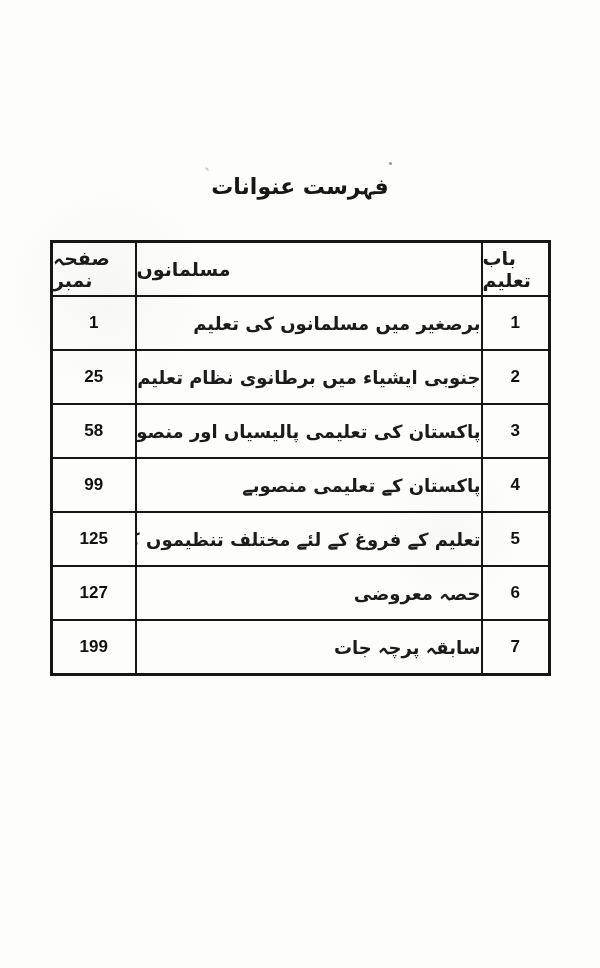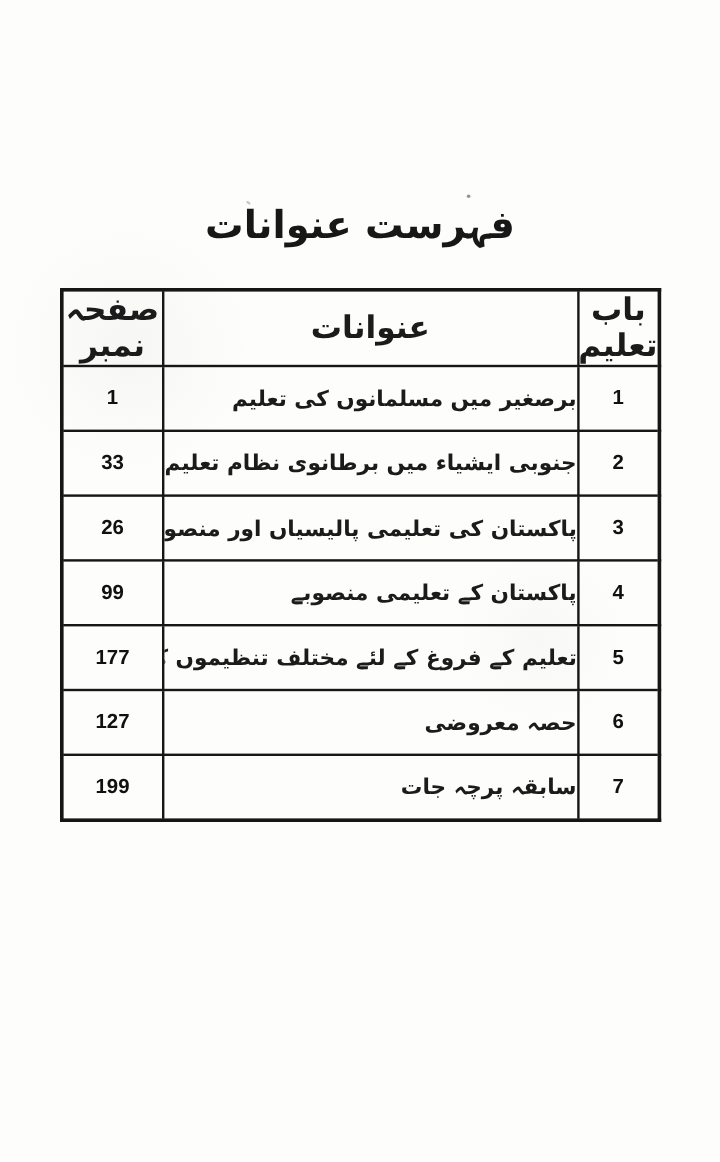--- a/index.html
+++ b/index.html
@@ -21,21 +21,21 @@
   }
   .doc-title {
     position: absolute;
     top: 163px;
     left: 0;
     width: 100%;
     height: 48px;
     line-height: 48px;
     text-align: center;
     direction: rtl;
-    font-size: 32px;
+    font-size: 22px;
     font-weight: 700;
     letter-spacing: 0;
     color: #171717;
   }
   .scan-speck-a, .scan-speck-b {
     position: absolute;
     background: rgba(60,60,60,0.55);
     border-radius: 50%;
   }
   .scan-speck-a { width: 3px; height: 3px; top: 162px; left: 389px; }
@@ -57,23 +57,23 @@
     vertical-align: middle;
     overflow: hidden;
   }
   table.toc { border: 3px solid #161616; }
 
   col.col-chapter { width: 68px; }
   col.col-title   { width: 346px; }
   col.col-page    { width: 84px; }
 
   .hdr {
-    font-size: 26px;
+    font-size: 19px;
     font-weight: 700;
-    text-align: center;
+    text-align: left;
     direction: rtl;
   }
   .cell-title {
     font-size: 18px;
     font-weight: 700;
     text-align: right;
     direction: rtl;
     padding: 0 6px 0 4px;
     white-space: nowrap;
     margin-top: 40px;
@@ -98,52 +98,52 @@
 
   <table class="toc">
     <colgroup>
       <col class="col-chapter">
       <col class="col-title">
       <col class="col-page">
     </colgroup>
     <tbody>
       <tr>
         <th class="hdr">باب تعلیم</th>
-        <th class="hdr">عنوانات</th>
+        <th class="hdr">مسلمانوں</th>
         <th class="hdr">صفحہ نمبر</th>
       </tr>
 
       <tr>
         <td class="cell-num">1</td>
         <td class="cell-title">برصغیر میں مسلمانوں کی تعلیم</td>
         <td class="cell-num">1</td>
       </tr>
 
       <tr>
         <td class="cell-num">2</td>
         <td class="cell-title">جنوبی ایشیاء میں برطانوی نظام تعلیم</td>
-        <td class="cell-num">33</td>
+        <td class="cell-num">25</td>
       </tr>
 
       <tr>
         <td class="cell-num">3</td>
         <td class="cell-title">پاکستان کی تعلیمی پالیسیاں اور منصوبے</td>
-        <td class="cell-num">26</td>
+        <td class="cell-num">58</td>
       </tr>
 
       <tr>
         <td class="cell-num">4</td>
         <td class="cell-title">پاکستان کے تعلیمی منصوبے</td>
         <td class="cell-num">99</td>
       </tr>
 
       <tr>
         <td class="cell-num">5</td>
         <td class="cell-title">تعلیم کے فروغ کے لئے مختلف تنظیموں کا کردار</td>
-        <td class="cell-num">177</td>
+        <td class="cell-num">125</td>
       </tr>
 
       <tr>
         <td class="cell-num">6</td>
         <td class="cell-title">حصہ معروضی</td>
         <td class="cell-num">127</td>
       </tr>
 
       <tr>
         <td class="cell-num">7</td>

